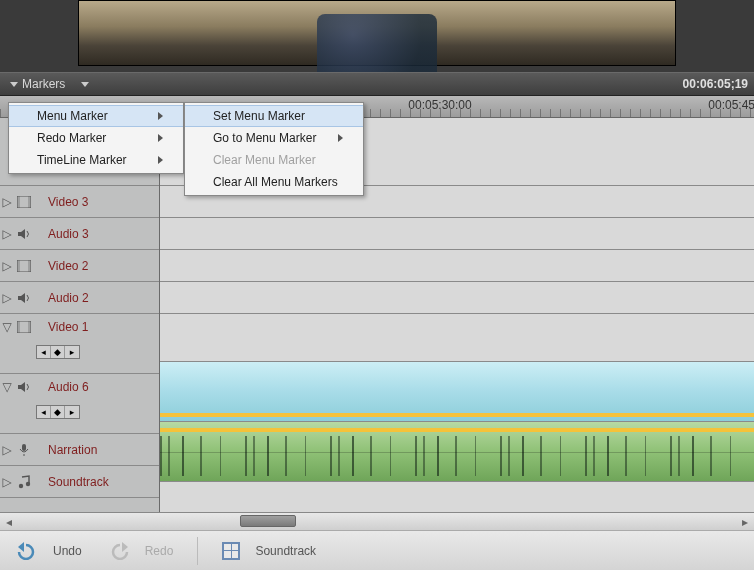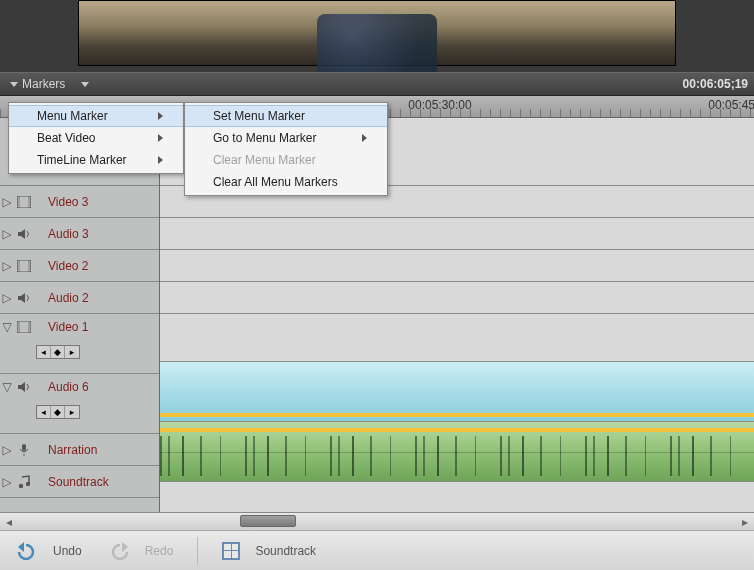--- a/index.html
+++ b/index.html
@@ -114,21 +114,21 @@
     z-index: 50;
   }
   .menu .item {
     display:flex; align-items:center; justify-content:space-between;
     padding: 4px 20px 4px 28px; color:#222; white-space:nowrap;
   }
   .menu .item.disabled { color:#a0a0a0; }
   .menu .item.hover { background:#d6e5f5; border-top:1px solid #a8c5e5; border-bottom:1px solid #a8c5e5; padding-top:3px; padding-bottom:3px;}
   .menu .sub-caret { width:0;height:0;border-top:4px solid transparent;border-bottom:4px solid transparent;border-left:5px solid #555; margin-left:14px;}
   .menu1 { left: 8px; top: 102px; width: 176px; }
-  .menu2 { left: 184px; top: 102px; width: 204px; }
+  .menu2 { left: 184px; top: 102px; width: 180px; }
 
   
   svg { display:block; }
 </style>
 </head>
 <body>
 
 <div class="root">
 
   <div class="preview">
@@ -322,21 +322,21 @@
     </div>
   </div>
 </div>
 
 <div class="menu menu1">
   <div class="item hover">
     <span>Menu Marker</span>
     <span class="sub-caret"></span>
   </div>
   <div class="item">
-    <span>Beat Video</span>
+    <span>Redo Marker</span>
     <span class="sub-caret"></span>
   </div>
   <div class="item">
     <span>TimeLine Marker</span>
     <span class="sub-caret"></span>
   </div>
 </div>
 
 <div class="menu menu2">
   <div class="item hover">

